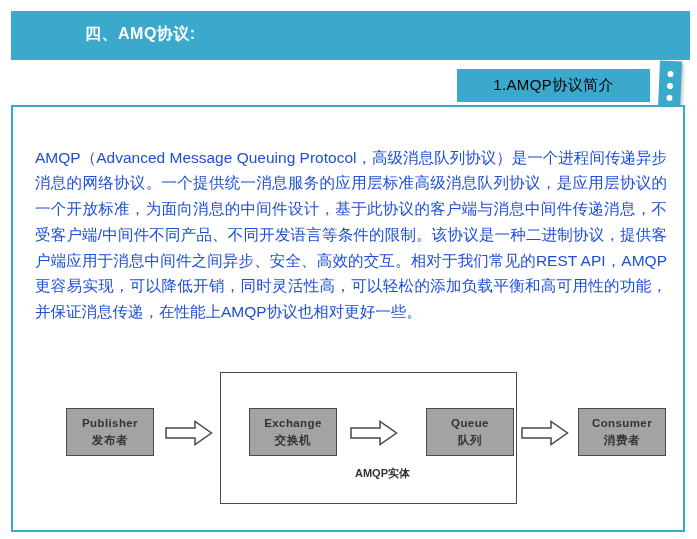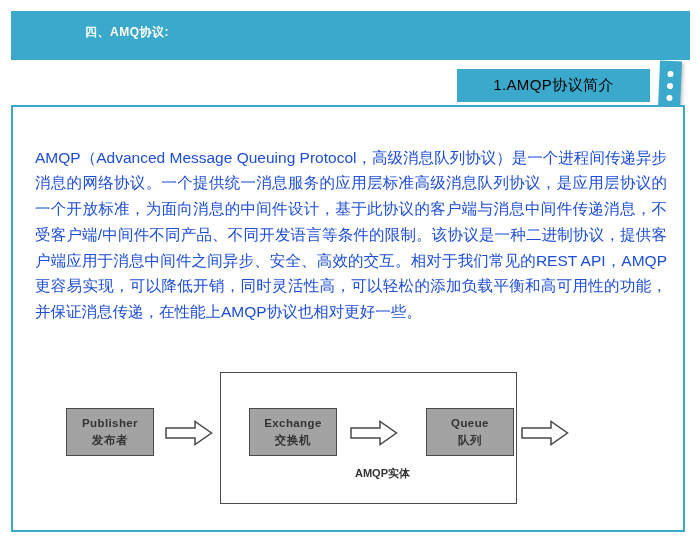--- a/index.html
+++ b/index.html
@@ -21,21 +21,21 @@
     left: 11px;
     top: 11px;
     width: 679px;
     height: 49px;
     background: #3aa9cb;
   }
   .header-title {
     position: absolute;
     left: 74px;
     top: 13px;
-    font-size: 12px;
+    font-size: 16px;
     font-weight: bold;
     color: #ffffff;
     letter-spacing: 0.5px;
     white-space: nowrap;
   }
 
   
   .section-tab {
     position: absolute;
     left: 457px;
@@ -190,20 +190,24 @@
     <div class="node-box box-exchange">
       <span class="en">Exchange</span>
       <span class="cn">交换机</span>
     </div>
 
     <div class="node-box box-queue">
       <span class="en">Queue</span>
       <span class="cn">队列</span>
     </div>
 
+    <div class="node-box box-consumer">
+      <span class="en">Consumer</span>
+      <span class="cn">消费者</span>
+    </div>
 
     <svg class="arrow arrow-1" viewBox="0 0 48 26">
       <polygon points="1,8 30,8 30,1.5 46.5,13 30,24.5 30,18 1,18" fill="#ffffff" stroke="#4a4a4a" stroke-width="1.5" stroke-linejoin="miter"></polygon>
     </svg>
 
     <svg class="arrow arrow-2" viewBox="0 0 48 26">
       <polygon points="1,8 30,8 30,1.5 46.5,13 30,24.5 30,18 1,18" fill="#ffffff" stroke="#4a4a4a" stroke-width="1.5" stroke-linejoin="miter"></polygon>
     </svg>
 
     <svg class="arrow arrow-3" viewBox="0 0 48 26">

